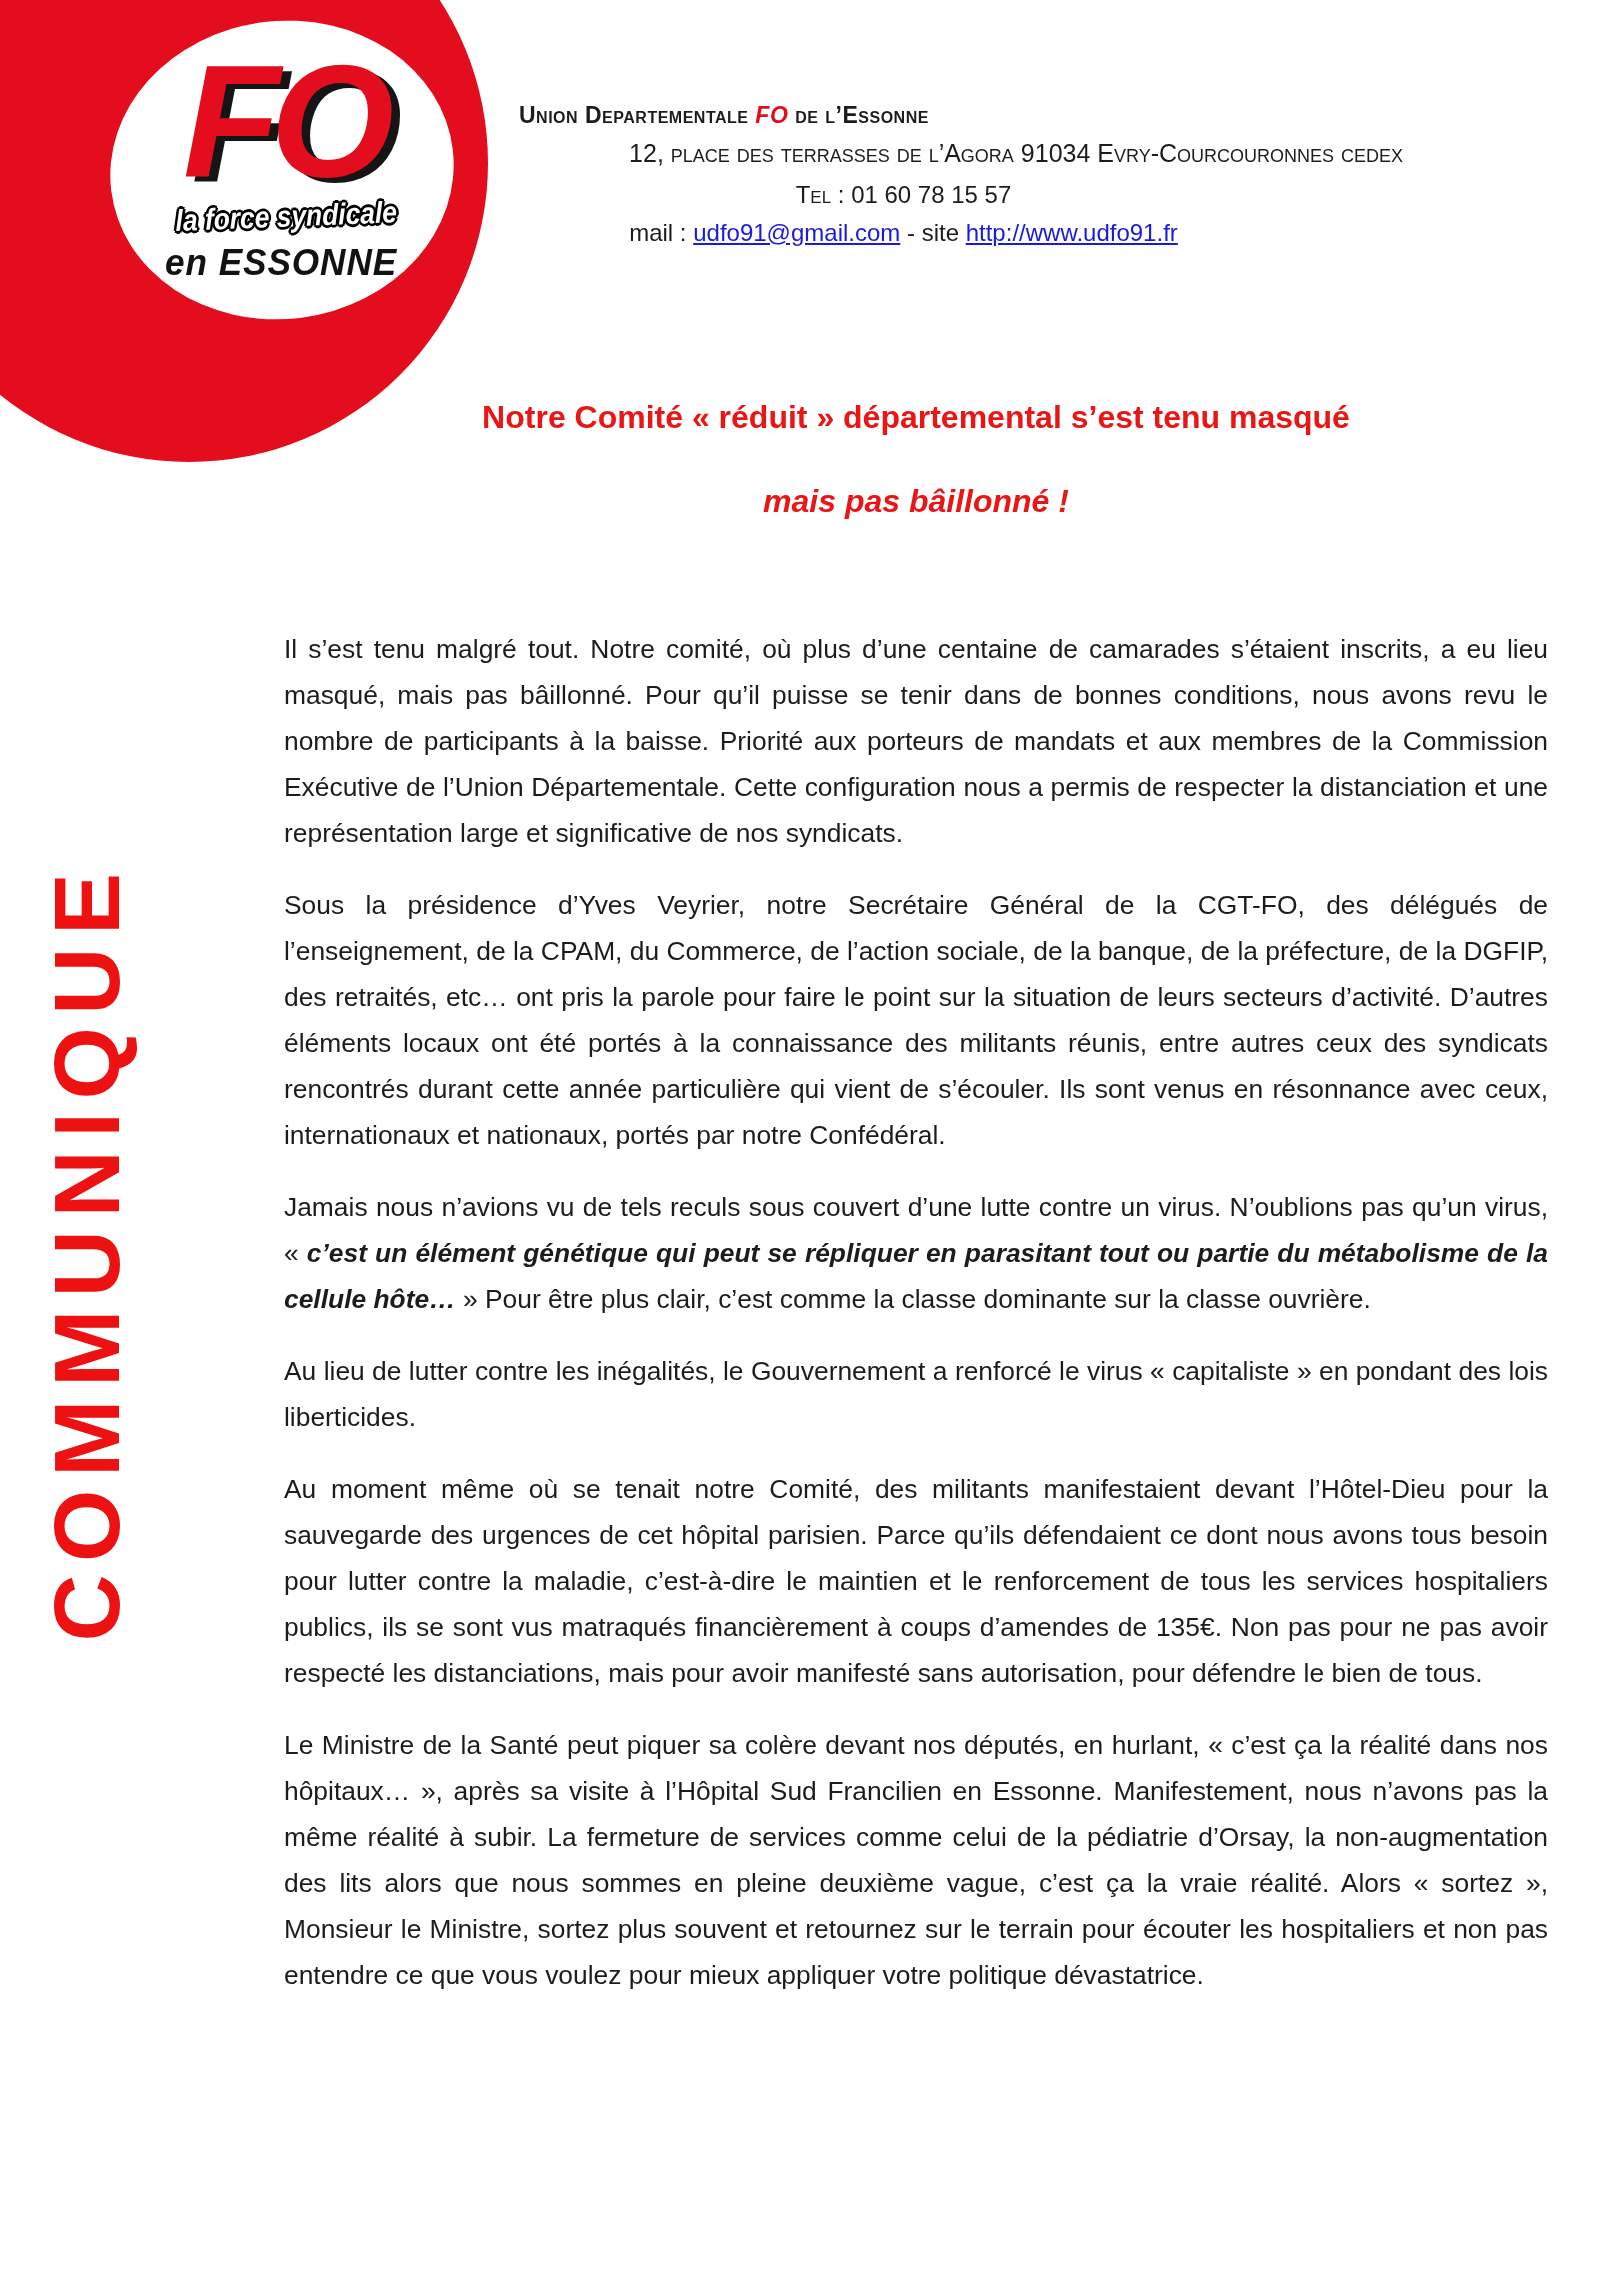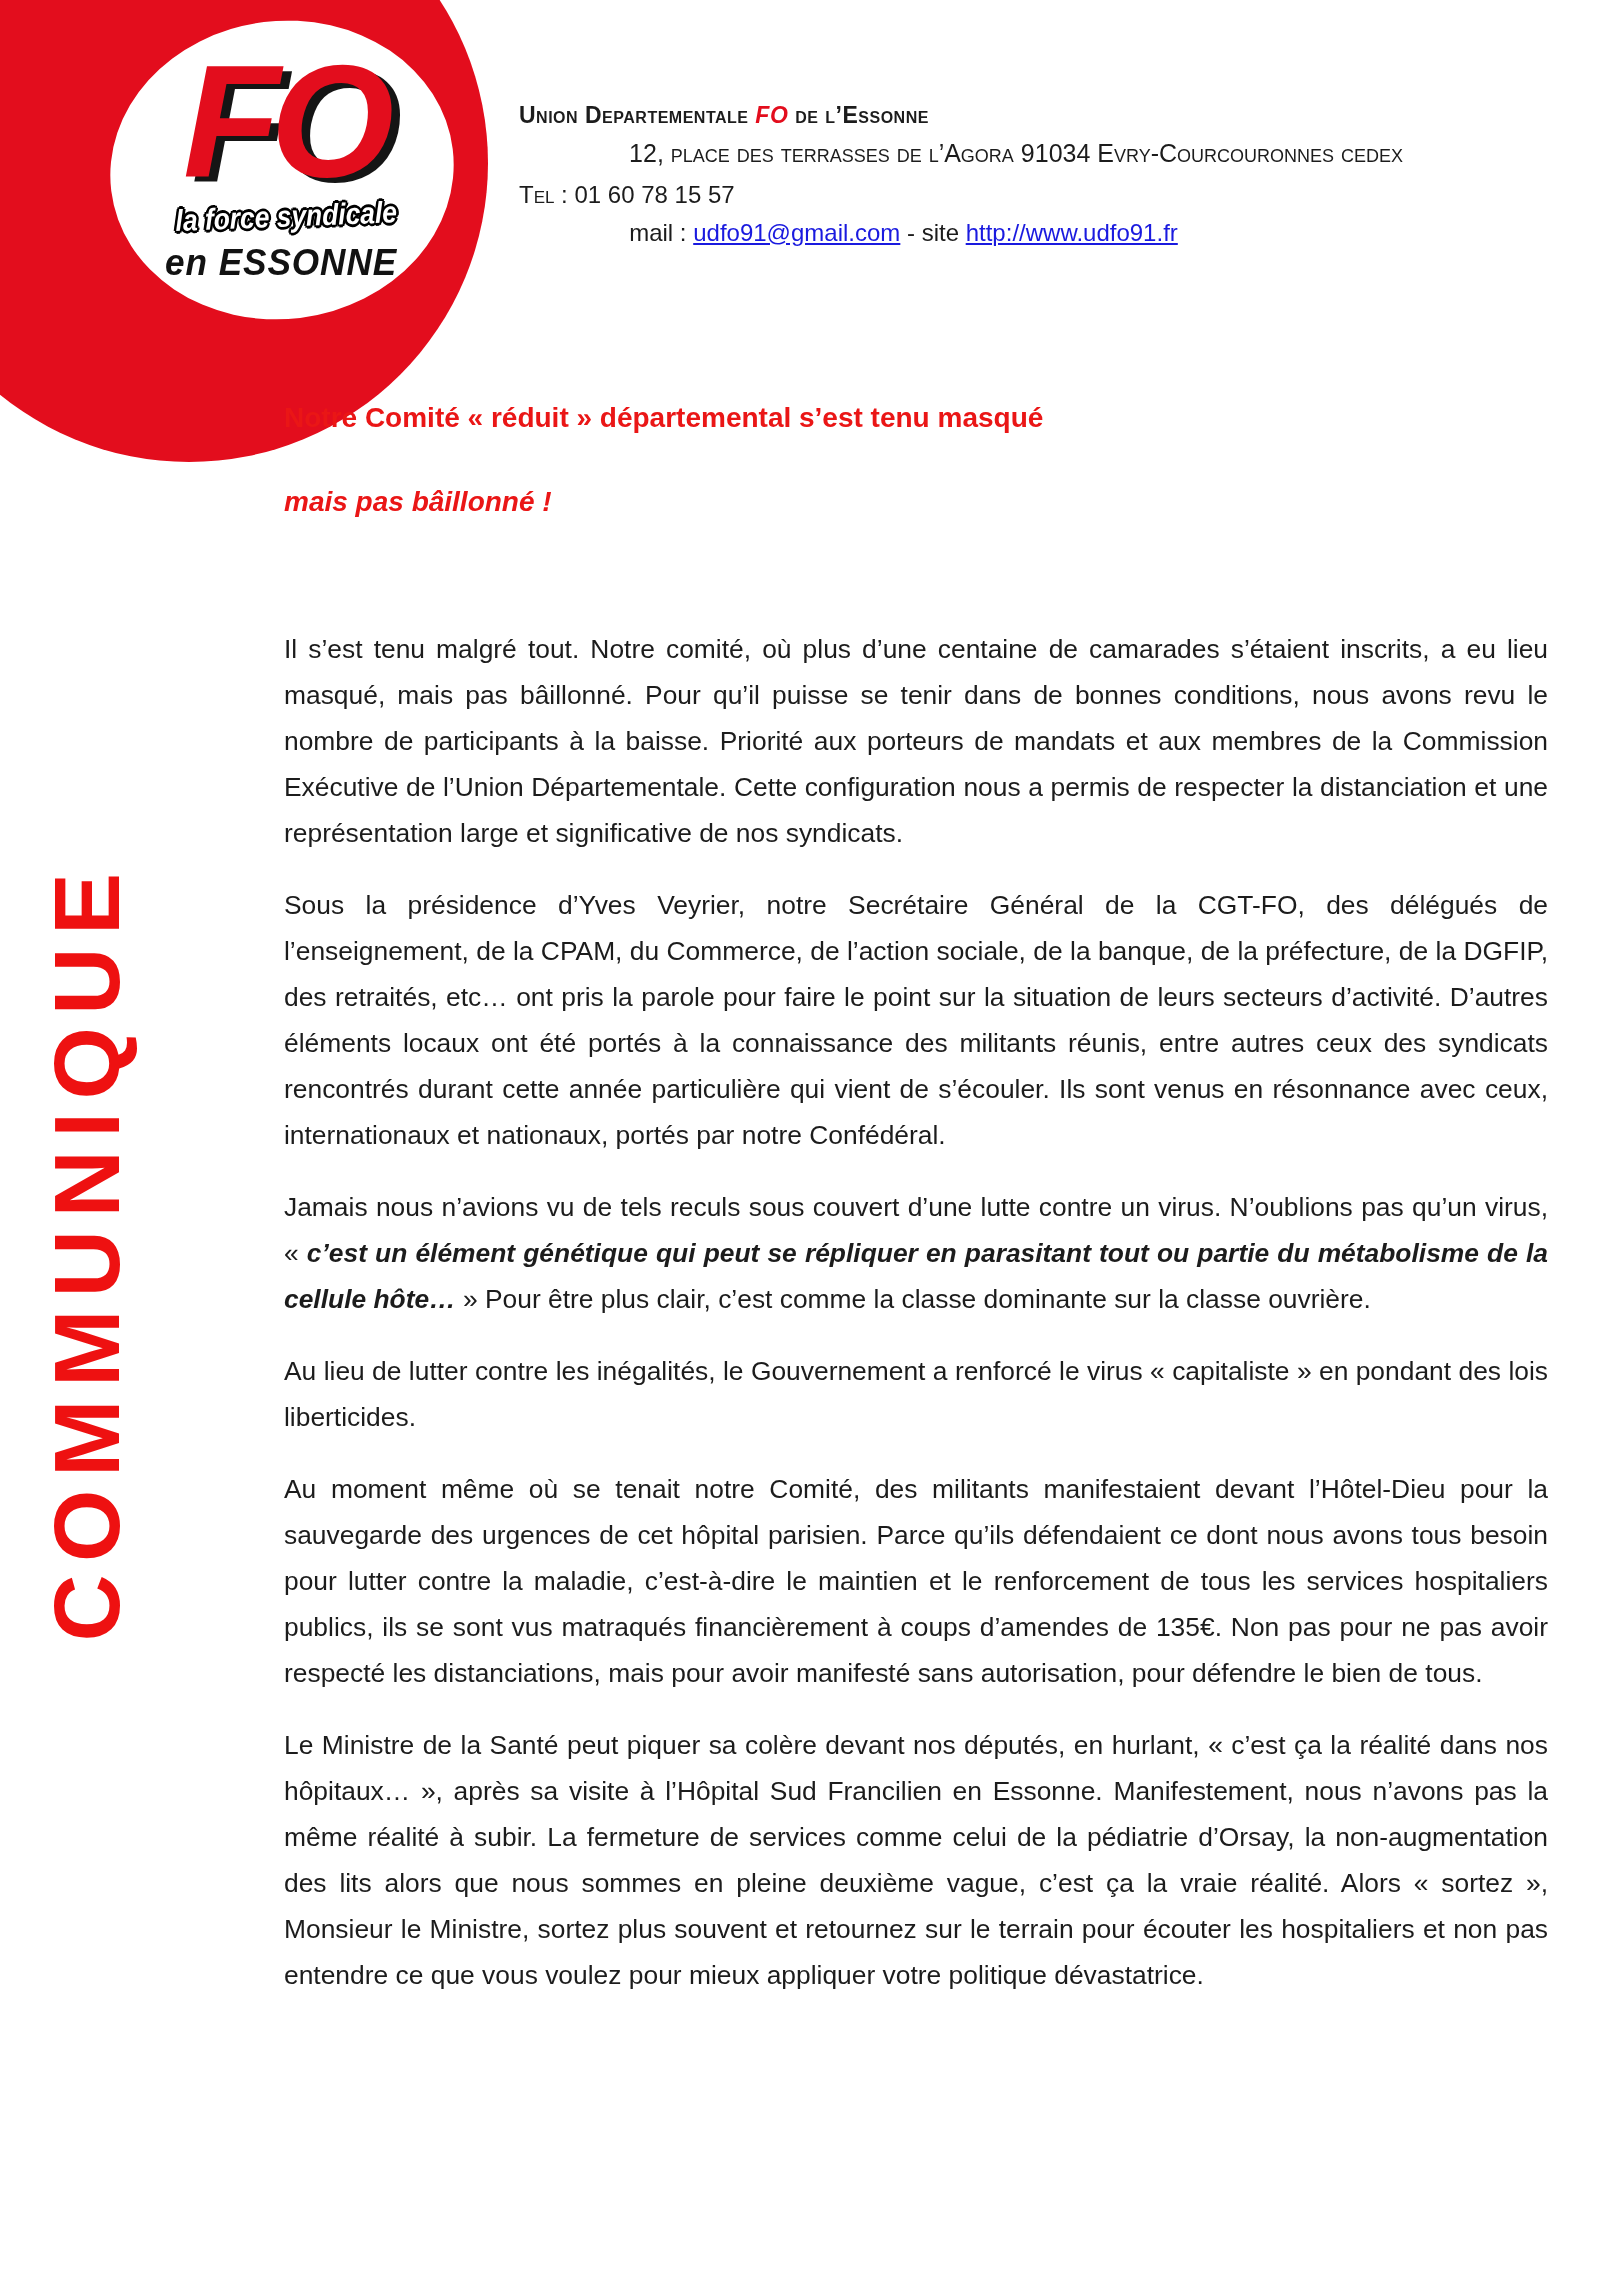--- a/index.html
+++ b/index.html
@@ -52,32 +52,32 @@
     letter-spacing:1px;transform:scaleX(.95);transform-origin:0 0;
   }
 
   
   .letterhead{position:absolute;top:102px;left:519px;width:884px;}
   .org-name{
     font-size:23px;font-weight:bold;font-variant:small-caps;
     letter-spacing:0.5px;
   }
   .org-address{font-size:25px;font-variant:small-caps;text-align:right;margin-top:9.6px;}
-  .org-phone{font-size:24px;font-variant:small-caps;text-align:left;padding-right:115px;margin-top:13.4px;}
+  .org-phone{font-size:24px;font-variant:small-caps;text-align:center;padding-right:115px;margin-top:13.4px;}
   .org-contact{font-size:24px;text-align:center;padding-right:115px;margin-top:9.6px;}
 
   .run-fo-red{color:var(--logo-red);font-style:italic;font-weight:bold;}
   .run-link{color:var(--link-blue);text-decoration:underline;cursor:pointer;}
   .run-bold-italic{font-weight:bold;font-style:italic;}
 
   
   .doc-title{
     position:absolute;top:396px;left:284px;width:1264px;
-    color:var(--title-red);
-    font-weight:bold;font-size:28px;line-height:43px;
+    text-align:center;color:var(--title-red);
+    font-weight:bold;font-size:32px;line-height:43px;
   }
   .doc-title .line2{margin-top:41px;font-style:italic;}
 
   
   .communique{
     position:absolute;left:31px;top:857px;width:788px;height:113px;
     transform-origin:0 0;transform:rotate(-90deg) translateX(-100%);
     color:var(--communique-red);
     font-size:93px;font-weight:800;letter-spacing:12.5px;
     text-align:center;line-height:113px;white-space:nowrap;

